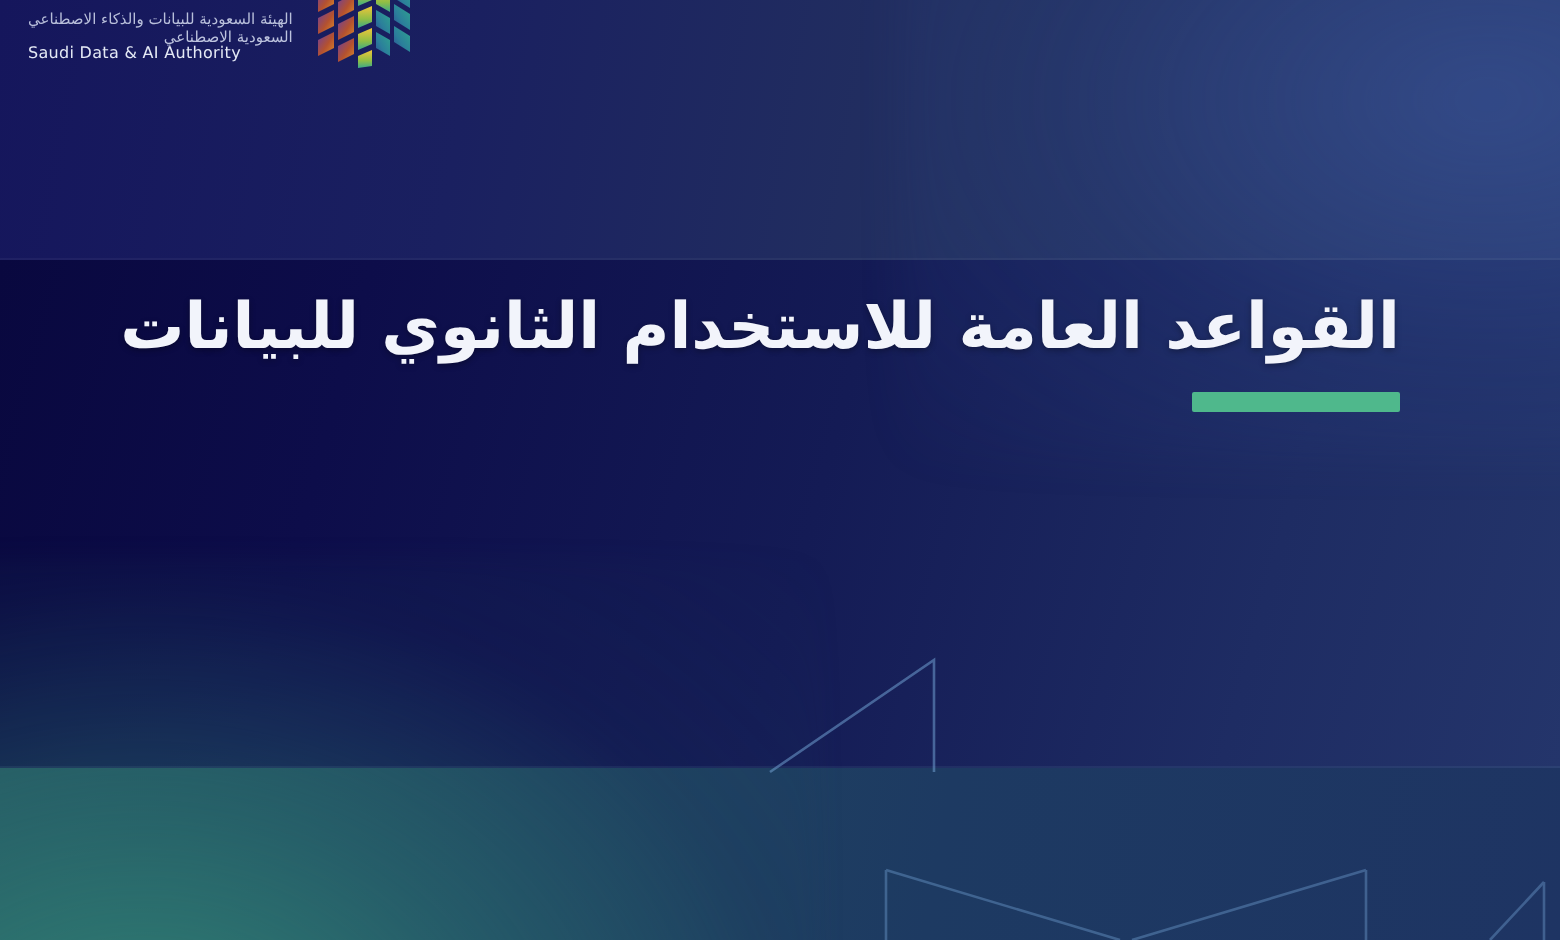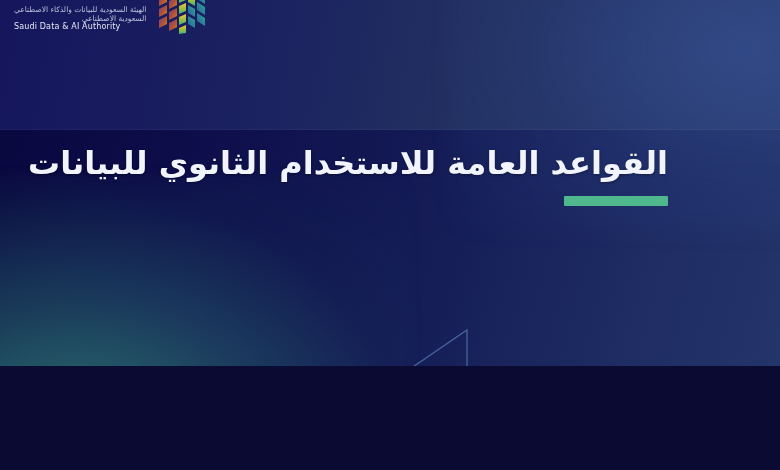--- a/index.html
+++ b/index.html
@@ -8,21 +8,21 @@
     padding: 0;
     background: #0a0a32;
   }
   body {
     font-family: "DejaVu Sans", "Liberation Sans", sans-serif;
   }
 
   .cover {
     position: relative;
     width: 780px;
-    height: 366px;
+    height: 470px;
     overflow: hidden;
     background: #b91c1c;
   }
 
   
   .bg-base {
     position: absolute;
     inset: 0;
     background: linear-gradient(115deg, #0d0c4e 0%, #12154f 28%, #1a2360 58%, #27386d 100%);
   }
@@ -136,21 +136,21 @@
     color: #e4e9f5;
     white-space: nowrap;
     letter-spacing: .15px;
     line-height: 1;
     direction: ltr;
   }
 
   
   .title-wrap {
     position: absolute;
-    right: 112px;
+    right: 80px;
     top: 143px;
     text-align: right;
     direction: rtl;
   }
   .title {
     margin: 0;
     font-size: 32px;
     line-height: 1.28;
     font-weight: 700;
     color: #f2f4fb;

